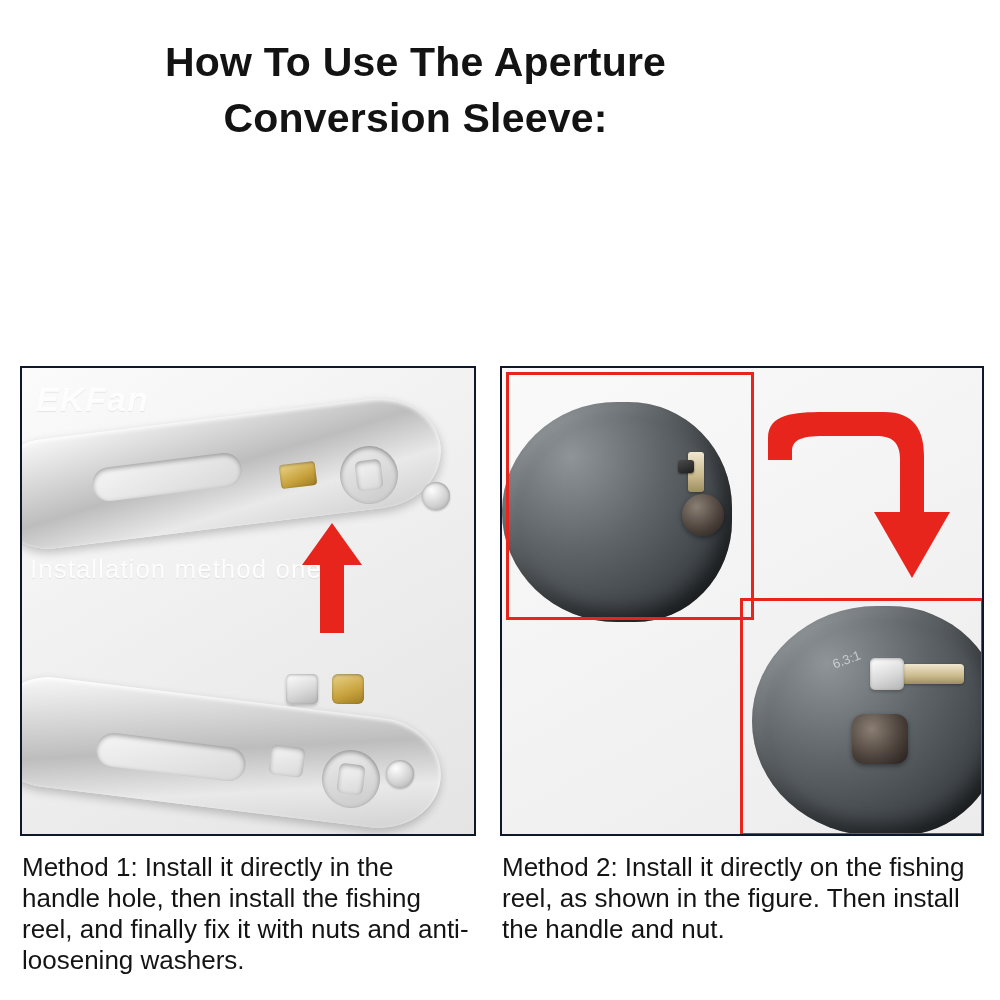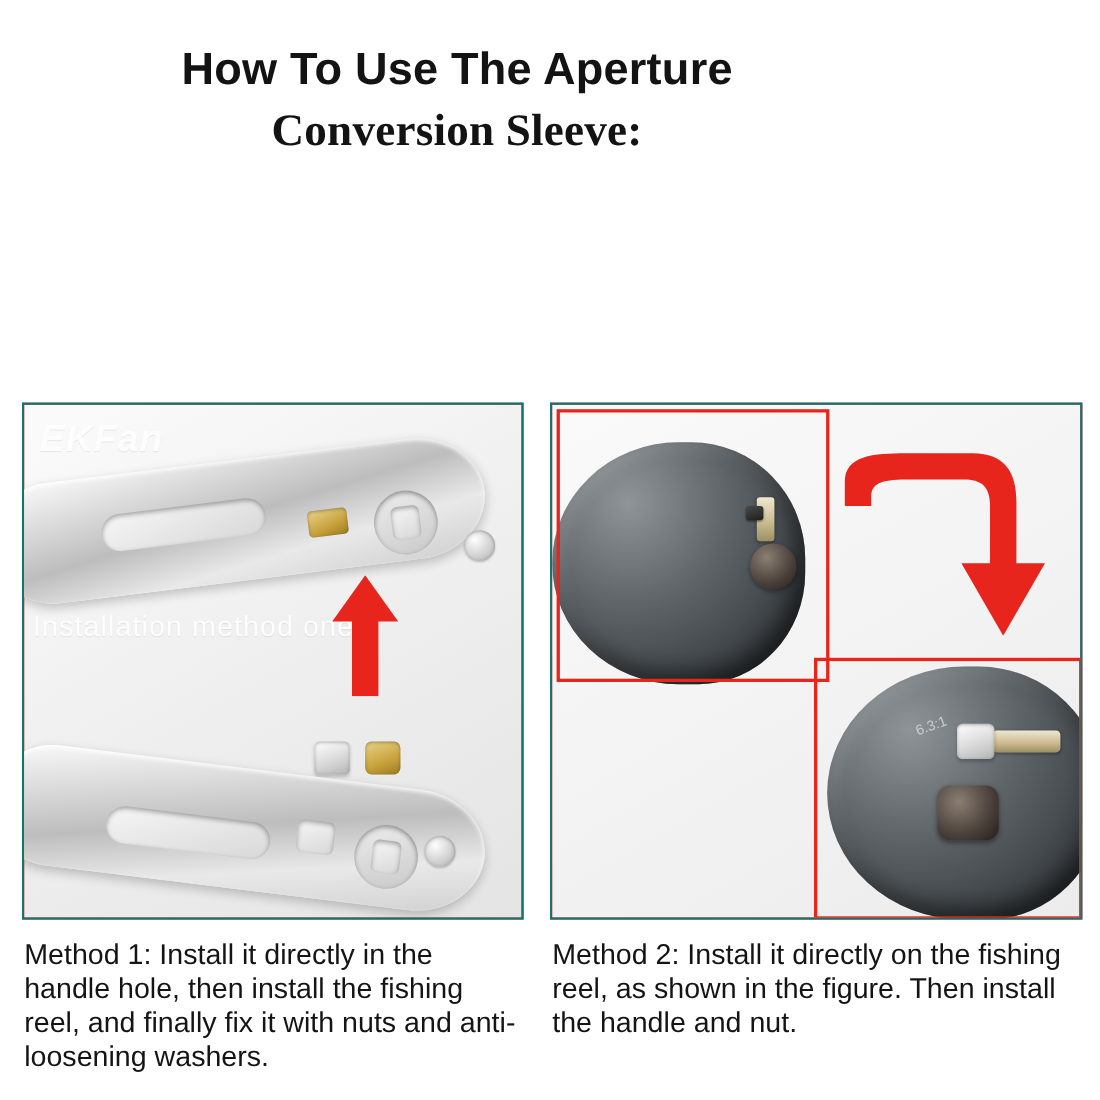--- a/index.html
+++ b/index.html
@@ -15,21 +15,21 @@
 
   
   .title{
     position:absolute;top:34px;left:0;width:831px;
     text-align:center;
     font-size:41px;line-height:56px;
     font-weight:bold;
     letter-spacing:0.2px;
     color:#131313;
   }
-  .title .l2{display:block;font-family:Liberation Serif, serif;}
+  .title .l2{display:block;}
 
   
   .hero{
     position:absolute;left:370px;top:196px;width:240px;height:150px;
   }
   .sleeve-body{
     position:absolute;left:8px;top:12px;width:208px;height:120px;
     border-radius:58px/40px;
     background:
       radial-gradient(ellipse at 30% 25%, #f3f3f1 0%, #dcdcda 38%, #c3c3c0 70%, #a9a9a6 100%);
@@ -71,23 +71,23 @@
     position:absolute;left:224px;top:18px;width:14px;height:100px;
   }
   .dim-label{
     position:absolute;left:250px;top:52px;
     font-size:20px;color:#111;white-space:nowrap;
   }
 
   
   .panel{
     position:absolute;
-    border:2px solid #0f766e;
+    border:2px solid #0f172a;
     overflow:hidden;
-    background:#ef4444;
+    background:#4c1d95;
   }
   .panel-left{left:20px;top:366px;width:452px;height:466px;}
   .panel-right{left:500px;top:366px;width:480px;height:466px;}
 
   
   .lp-bg{
     position:absolute;inset:0;
     background:linear-gradient(150deg,#fbfbfb 0%, #f0f0f0 45%, #e4e4e4 100%);
   }
   .wm{

